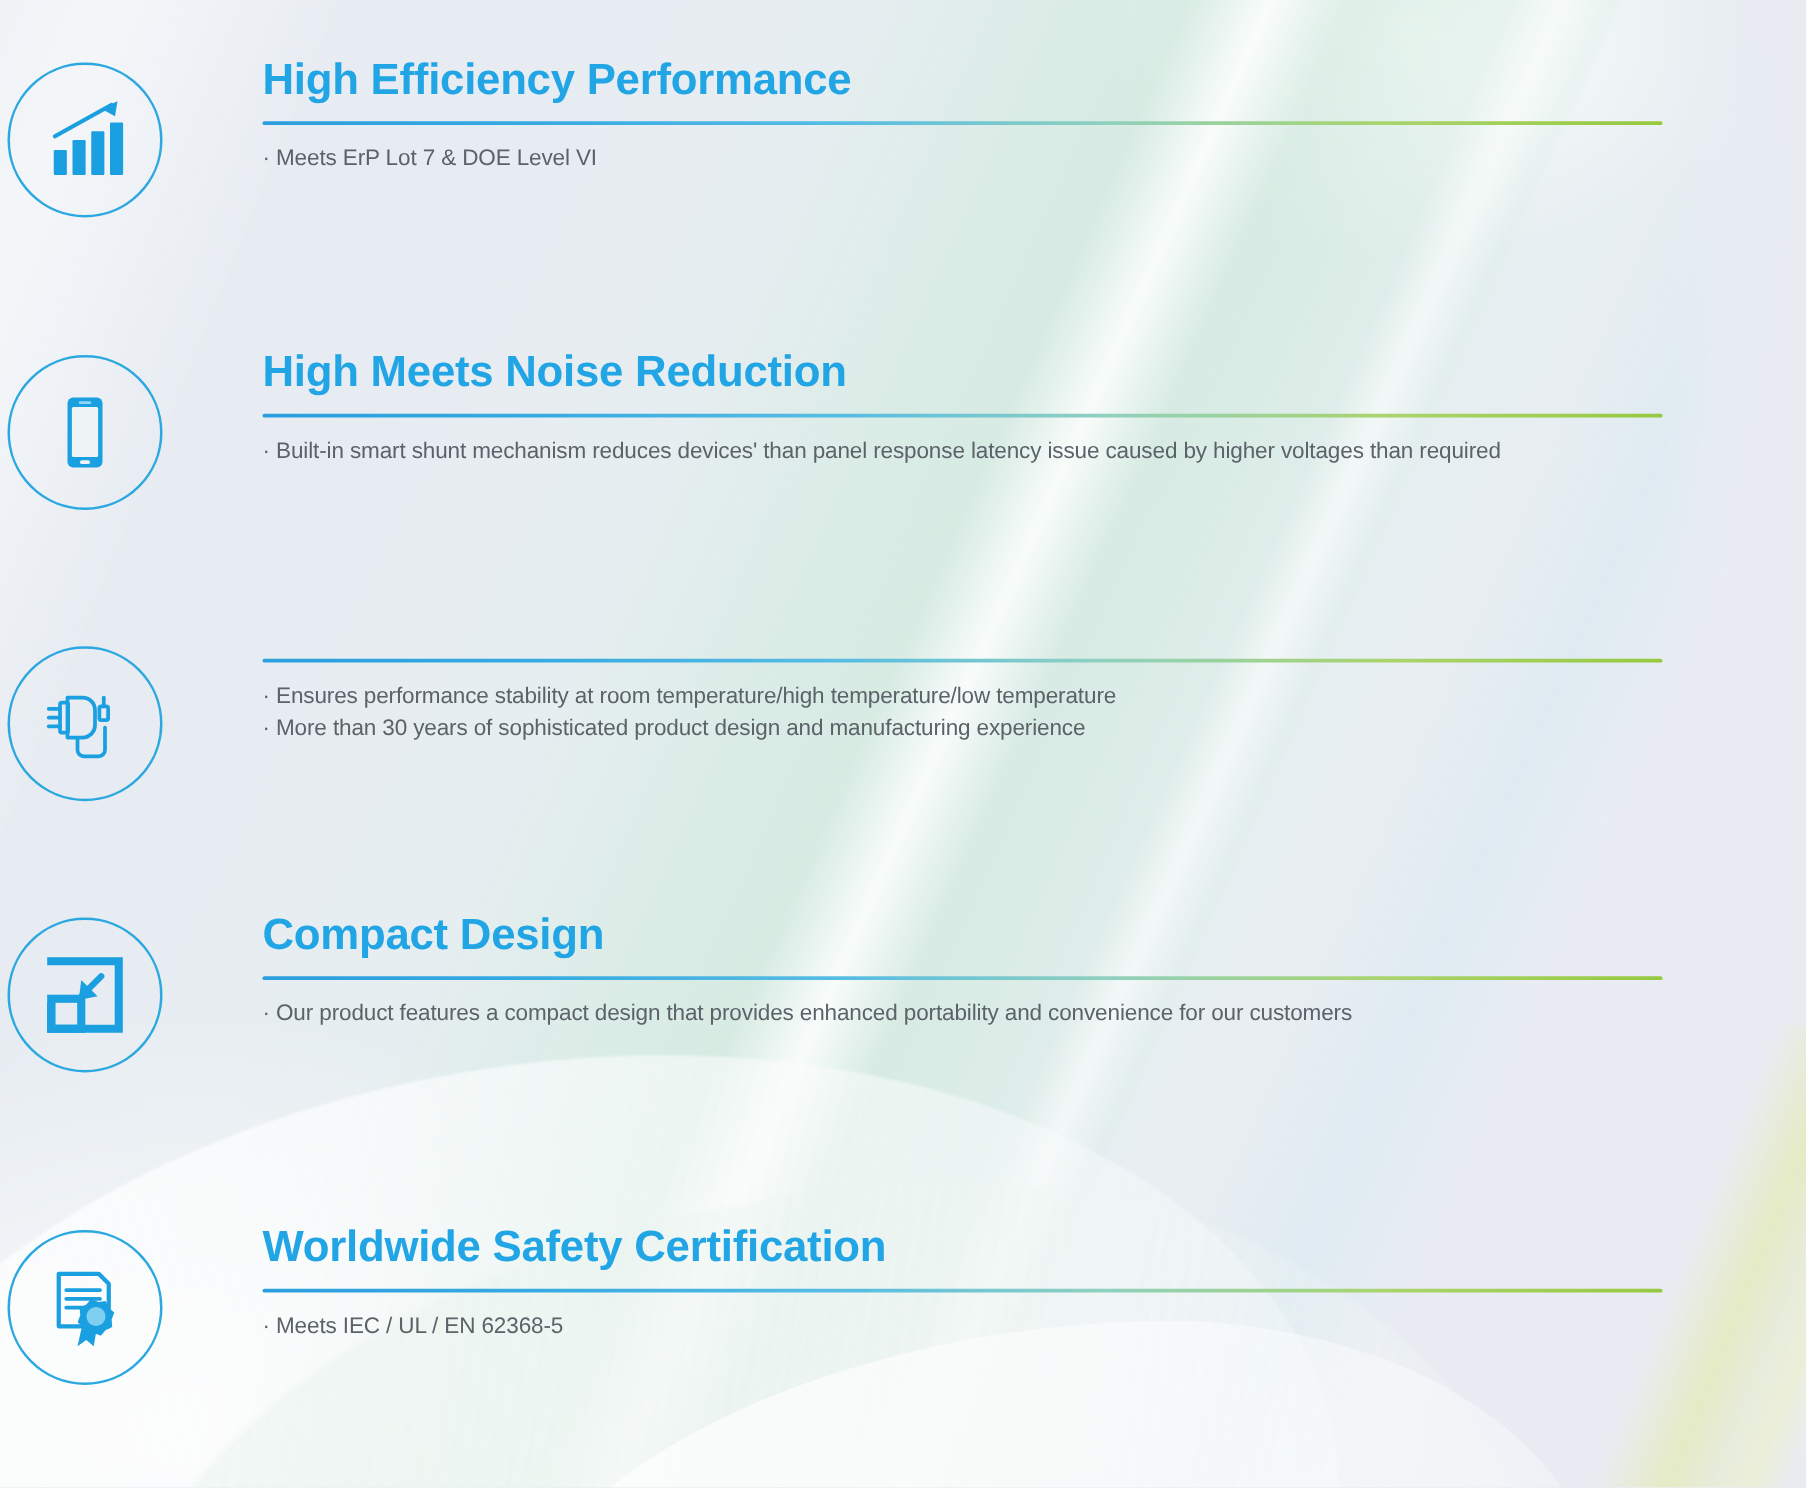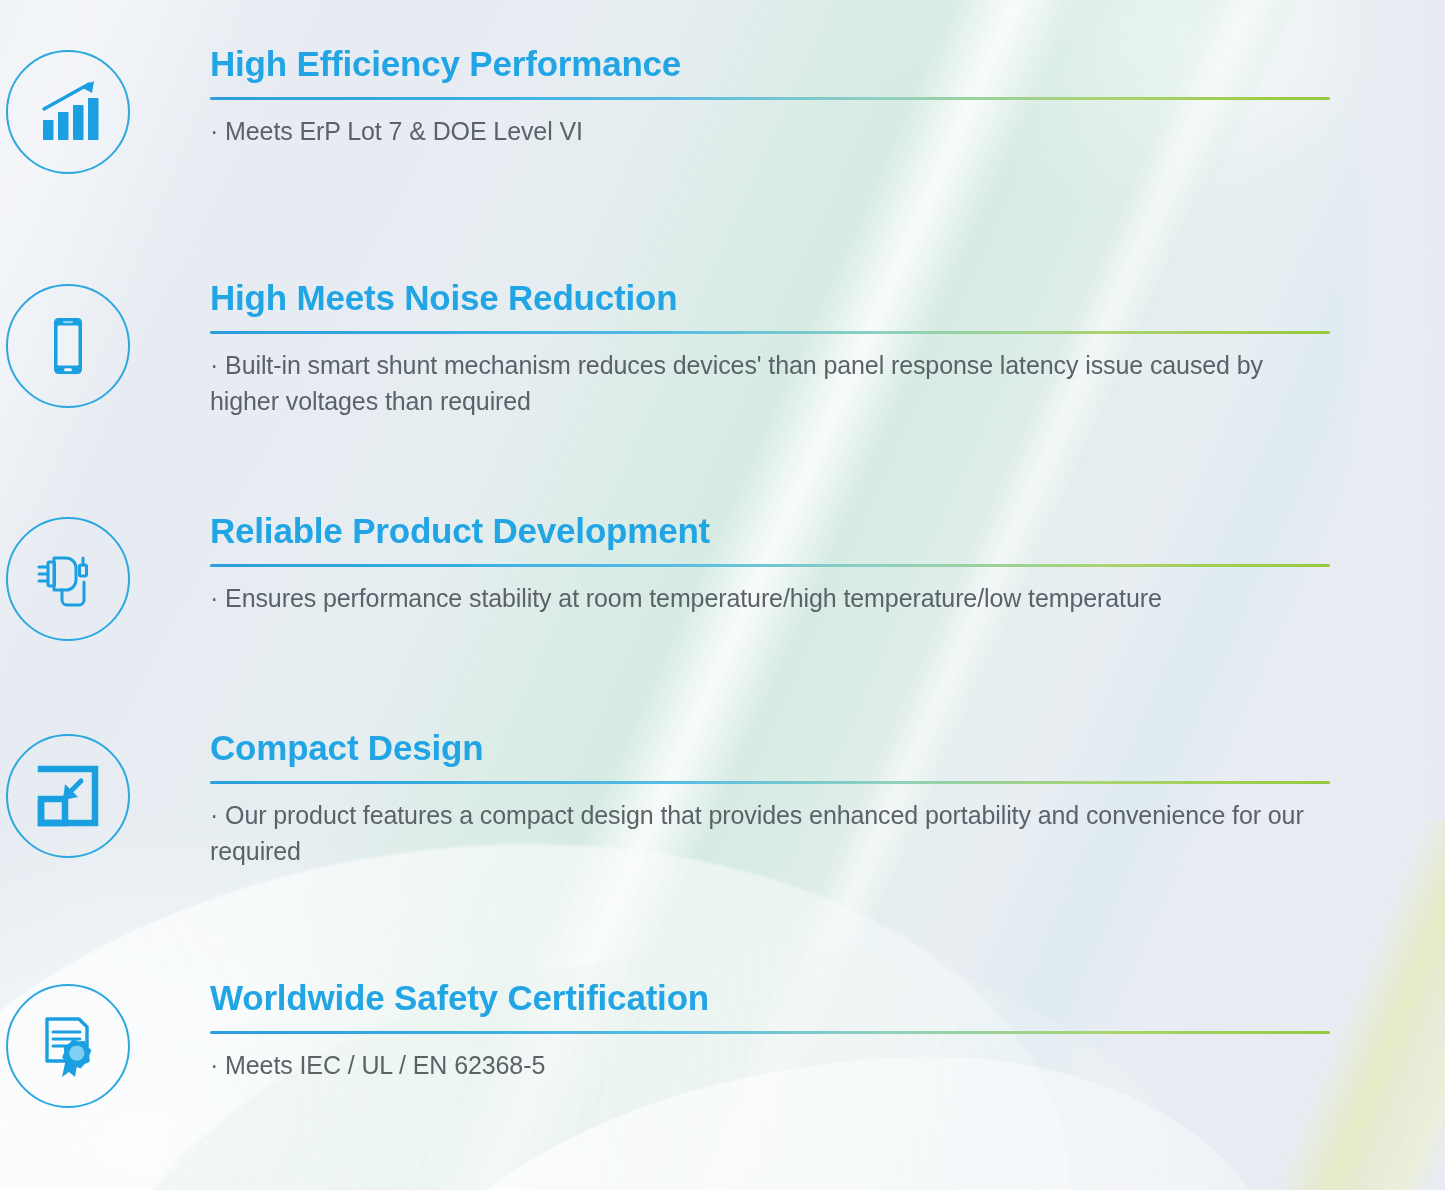--- a/index.html
+++ b/index.html
@@ -220,21 +220,21 @@
         #35a9e2 18%,
         #58bde3 42%,
         #8fd0bf 60%,
         #a9d46e 80%,
         #97c93f 100%);
     border-radius: 2px;
   }
 
   .feature-desc {
     margin-top: 13px;
-    font-size: 25px;
+    font-size: 18px;
     line-height: 1.46;
     color: #5b6268;
     letter-spacing: -0.1px;
   }
   .feature-desc .bullet-line { display: block; white-space: normal; }
 
   
   #row-0 { top: 46px; }
   #row-1 { top: 280px; }
   #row-2 { top: 513px; }
@@ -317,24 +317,24 @@
             <line x1="8" y1="32" x2="17" y2="32"></line>
             <line x1="8" y1="39" x2="17" y2="39"></line>
             <path d="M31 48 v10 a5 5 0 0 0 5 5 h12 a5 5 0 0 0 5 -5 v-18"></path>
             <rect x="48.5" y="23" width="7" height="11" rx="1.5"></rect>
             <line x1="52" y1="16" x2="52" y2="23"></line>
           </g>
         </svg>
       </div>
     </div>
     <div class="feature-body">
-      <h2 class="feature-title">Reliable Product Development</h2>
       <div class="feature-rule"></div>
       <p class="feature-desc">
         <span class="bullet-line">· Ensures performance stability at room temperature/high temperature/low temperature</span>
+        <span class="bullet-line">· More than 30 years of sophisticated product  design and manufacturing experience</span>
       </p>
     </div>
   </section>
 
   <section class="feature-row" id="row-3">
     <div class="icon-wrap">
       <div class="icon-circle">
         <svg width="70" height="70" viewBox="0 0 70 70" aria-hidden="true">
           <path d="M8 8 h54 v54 h-54 v-18" fill="none" stroke="#1a9fe0" stroke-width="6.5" stroke-linecap="square"></path>
           <rect x="8" y="38" width="24" height="24" fill="none" stroke="#1a9fe0" stroke-width="6.5"></rect>
@@ -342,21 +342,21 @@
             <line x1="48" y1="20" x2="33" y2="35"></line>
           </g>
           <polygon points="30,39 32,23 45,36" fill="#1a9fe0"></polygon>
         </svg>
       </div>
     </div>
     <div class="feature-body">
       <h2 class="feature-title">Compact Design</h2>
       <div class="feature-rule"></div>
       <p class="feature-desc">
-        <span class="bullet-line">· Our product features a compact design that provides enhanced portability and convenience for our required</span>
+        <span class="bullet-line">· Our product features a compact design that provides enhanced portability and convenience for our customers</span>
       </p>
     </div>
   </section>
 
   <section class="feature-row" id="row-4">
     <div class="icon-wrap">
       <div class="icon-circle">
         <svg width="70" height="70" viewBox="0 0 70 70" aria-hidden="true">
           <path d="M14 8 h32 l8 8 v34 h-40 z" fill="none" stroke="#1a9fe0" stroke-width="3.4" stroke-linejoin="round"></path>
           <g stroke="#1a9fe0" stroke-width="3" stroke-linecap="round">

